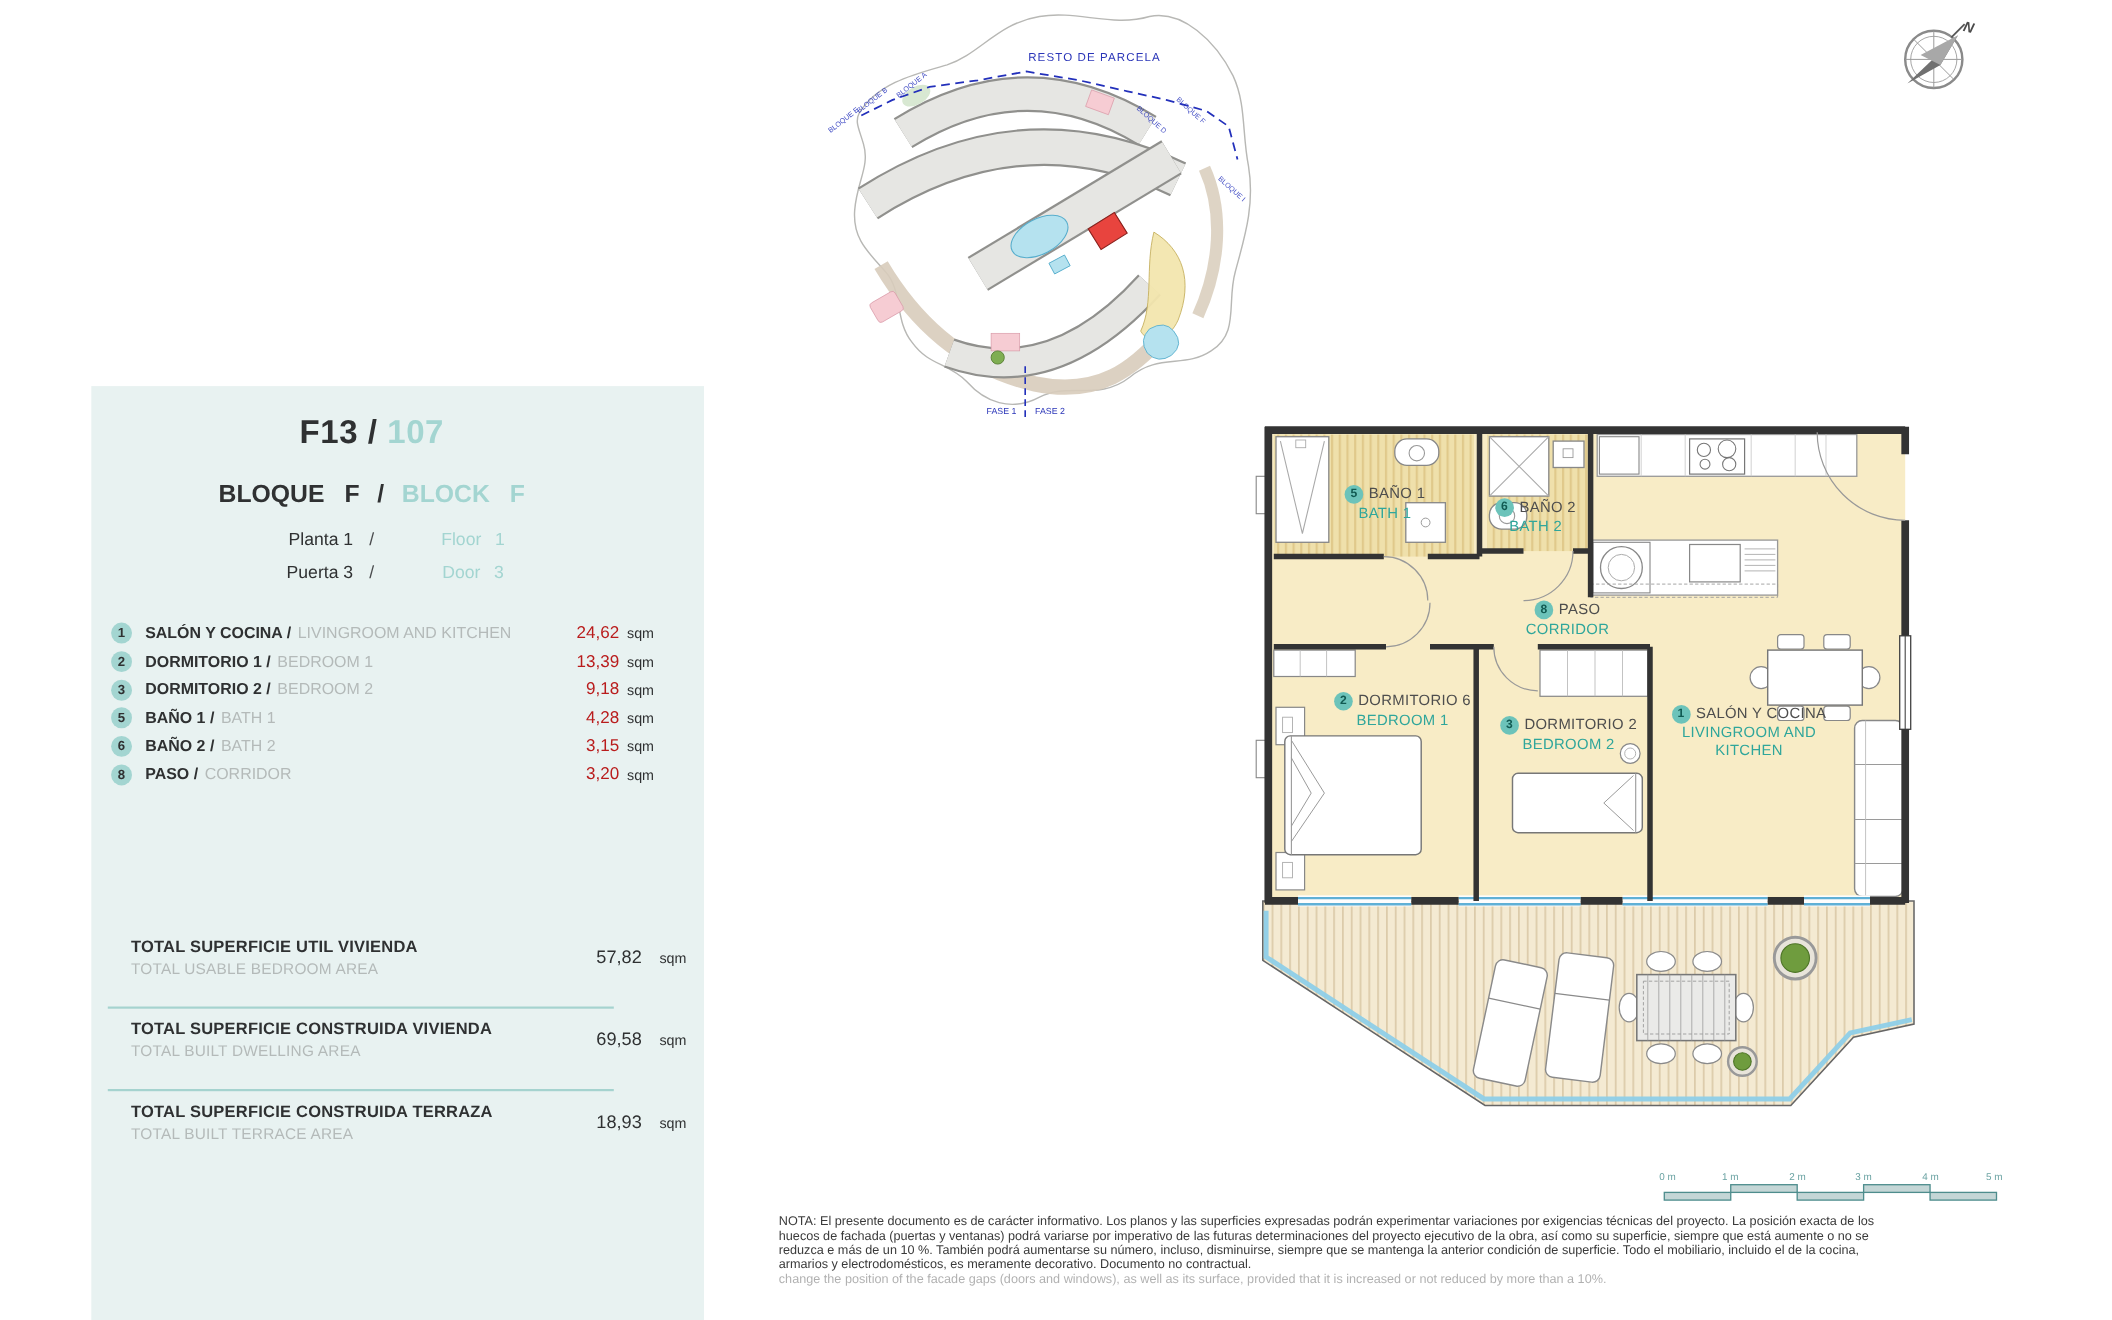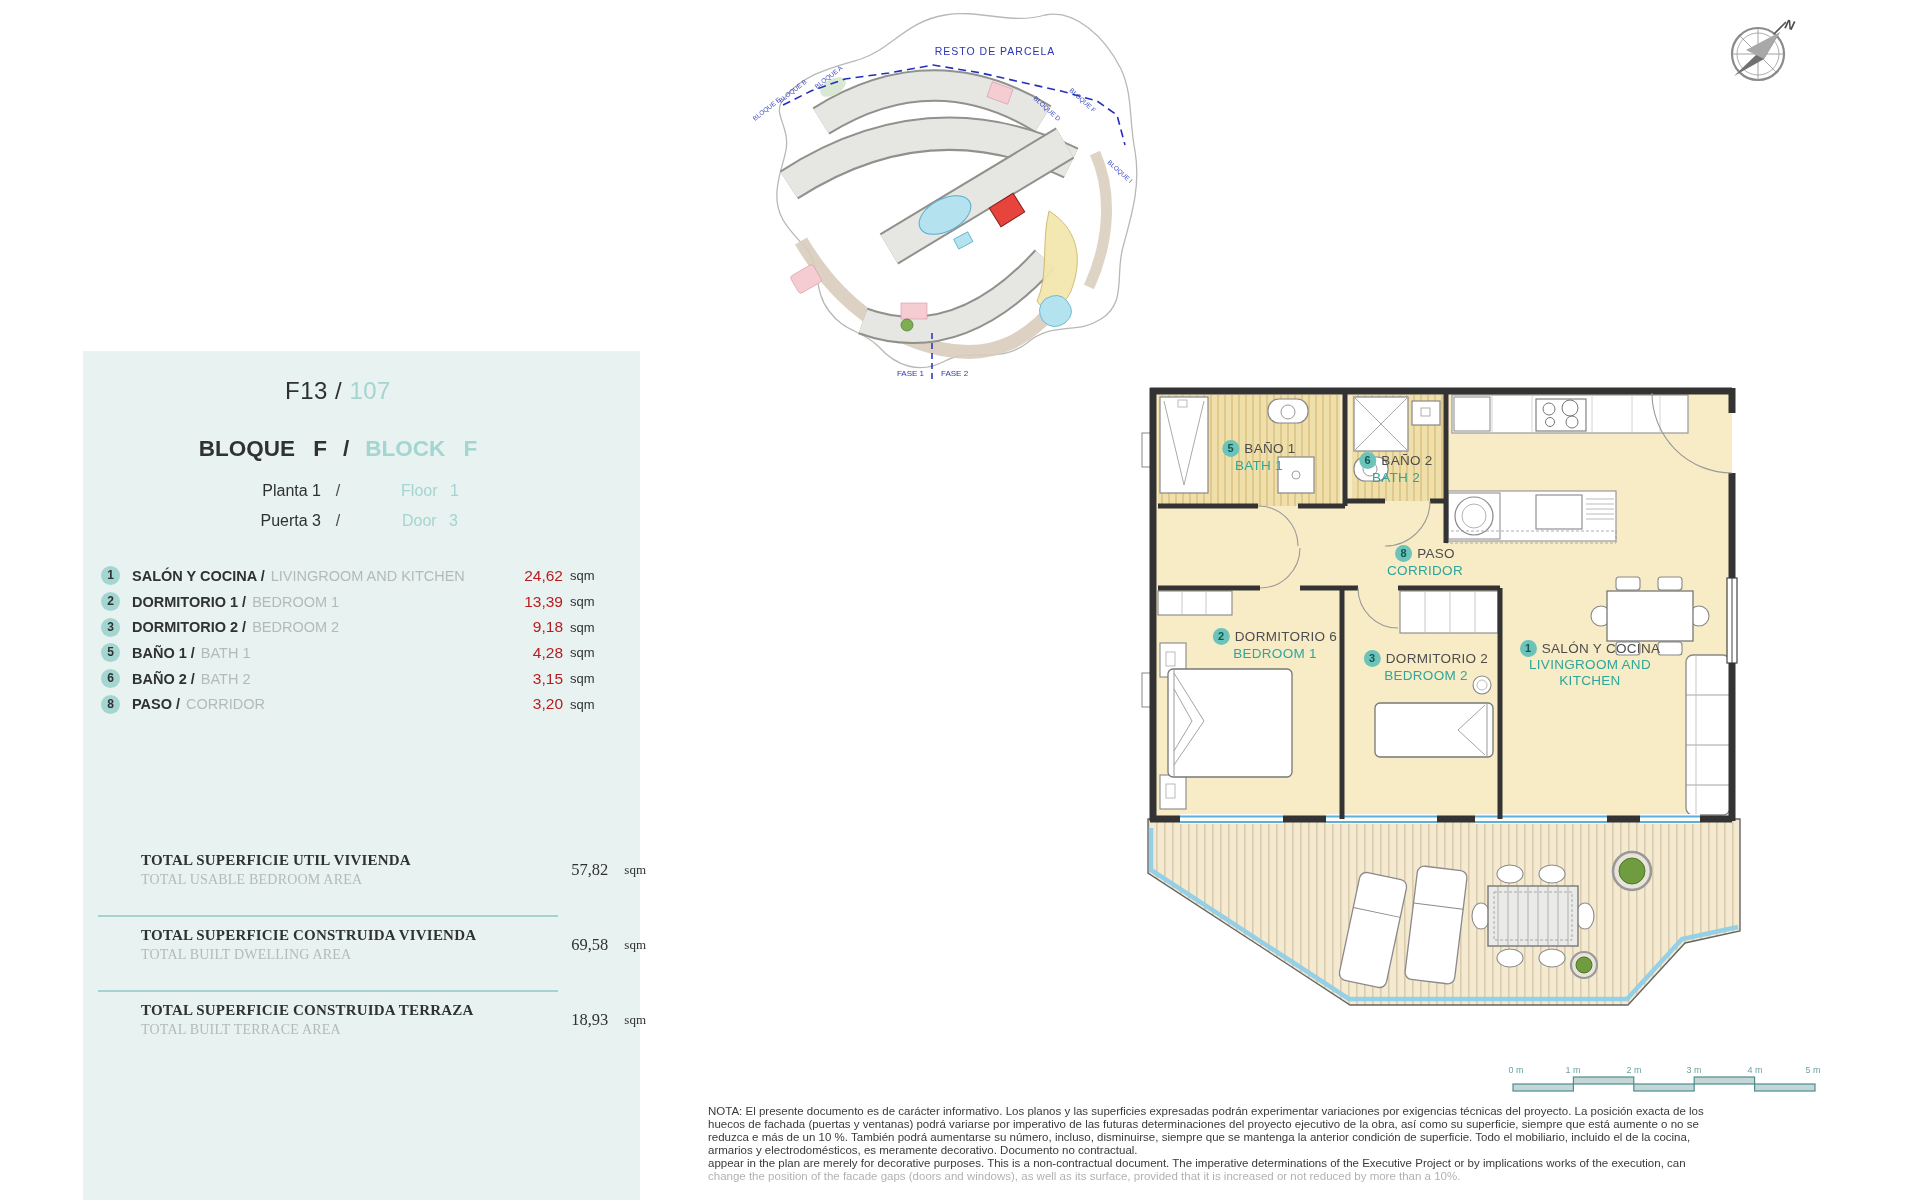--- a/index.html
+++ b/index.html
@@ -4,38 +4,38 @@
 <style>
   html,body{margin:0;padding:0;background:#ffffff;}
   body{font-family:"Liberation Sans","DejaVu Sans",sans-serif;}
   .page{position:relative;width:1920px;height:1200px;background:#ffffff;overflow:hidden;}
   .abs{position:absolute;}
 
   
   .panel{left:83px;top:351px;width:557px;height:849px;background:#e8f2f1;}
   .dk{color:#2f3132;}
   .tl{color:#a3d5d1;}
-  .p-title{top:26px;left:0;width:510px;text-align:center;font-size:24px;font-weight:normal;letter-spacing:.5px;}
+  .p-title{top:26px;left:0;width:510px;text-align:center;font-size:30px;font-weight:bold;letter-spacing:.5px;}
   .p-row{left:0;width:510px;display:flex;justify-content:center;align-items:baseline;}
   .p-block{top:85px;font-size:22.5px;font-weight:bold;}
   .p-block .es,.p-block .en{word-spacing:12px;}
   .p-block .sep{margin:0 16px;}
   .p-sub{font-size:16px;}
   .p-sub .es{width:150px;text-align:right;}
   .p-sub .sep{width:34px;text-align:center;color:#4a4c4e;}
   .p-sub .en{width:150px;text-align:center;word-spacing:8px;}
   .room-list{top:212px;left:18px;width:505px;}
   .room-row{display:flex;align-items:center;height:25.7px;}
   .badge{flex:none;width:19px;height:19px;border-radius:50%;background:#a3d5d1;color:#2f3132;
          font-size:12px;font-weight:bold;text-align:center;line-height:19px;margin-right:12px;}
   .r-es{font-size:14.5px;font-weight:bold;color:#2f3132;white-space:nowrap;}
   .r-en{font-size:14.5px;color:#b4bab9;margin-left:6px;white-space:nowrap;}
   .r-val{margin-left:auto;min-width:52px;text-align:right;font-size:15.5px;color:#b91c1c;}
   .r-unit{width:36px;margin-left:7px;font-size:13px;color:#2f3132;}
-  .total{left:58px;width:505px;display:flex;align-items:center;font-family:Liberation Serif, serif;}
+  .total{left:36px;width:505px;display:flex;align-items:center;}
   .t-left{flex:1;}
   .t-es{font-size:15px;font-weight:bold;color:#2f3132;letter-spacing:.2px;}
   .t-en{font-size:14px;color:#b4bab9;margin-top:3px;letter-spacing:.2px;}
   .t-val{font-size:16.5px;color:#2f3132;}
   .t-unit{font-size:13px;color:#2f3132;margin-left:16px;}
   .tdiv{left:15px;width:460px;height:2px;background:#a5d3cf;}
 
   
   .plan-label{transform:translateX(-50%);text-align:center;line-height:17px;white-space:nowrap;padding-left:24px;}
   .plan-label .row1{font-size:13.5px;color:#4d4d4d;letter-spacing:.3px;}
@@ -406,17 +406,16 @@
       <text x="275" y="11">4 m</text>
       <text x="333" y="11">5 m</text>
     </g>
   </svg>
 
   <div class="note abs">
     <div>NOTA: El presente documento es de carácter informativo. Los planos y las superficies expresadas podrán experimentar variaciones por exigencias técnicas del proyecto. La posición exacta de los</div>
     <div>huecos de fachada (puertas y ventanas) podrá variarse por imperativo de las futuras determinaciones del proyecto ejecutivo de la obra, así como su superficie, siempre que está aumente o no se</div>
     <div>reduzca e más de un 10 %. También podrá aumentarse su número, incluso, disminuirse, siempre que se mantenga la anterior condición de superficie. Todo el mobiliario, incluido el de la cocina,</div>
     <div>armarios y electrodomésticos, es meramente decorativo. Documento no contractual.</div>
-    <div>appear in the plan are merely for decorative purposes. This is a non-contractual document. The imperative determinations of the Executive Project or by implications works of the execution, can</div>
     <div class="faint">change the position of the facade gaps (doors and windows), as well as its surface, provided that it is increased or not reduced by more than a 10%.</div>
   </div>
 
 </div>
 
 </body></html>

